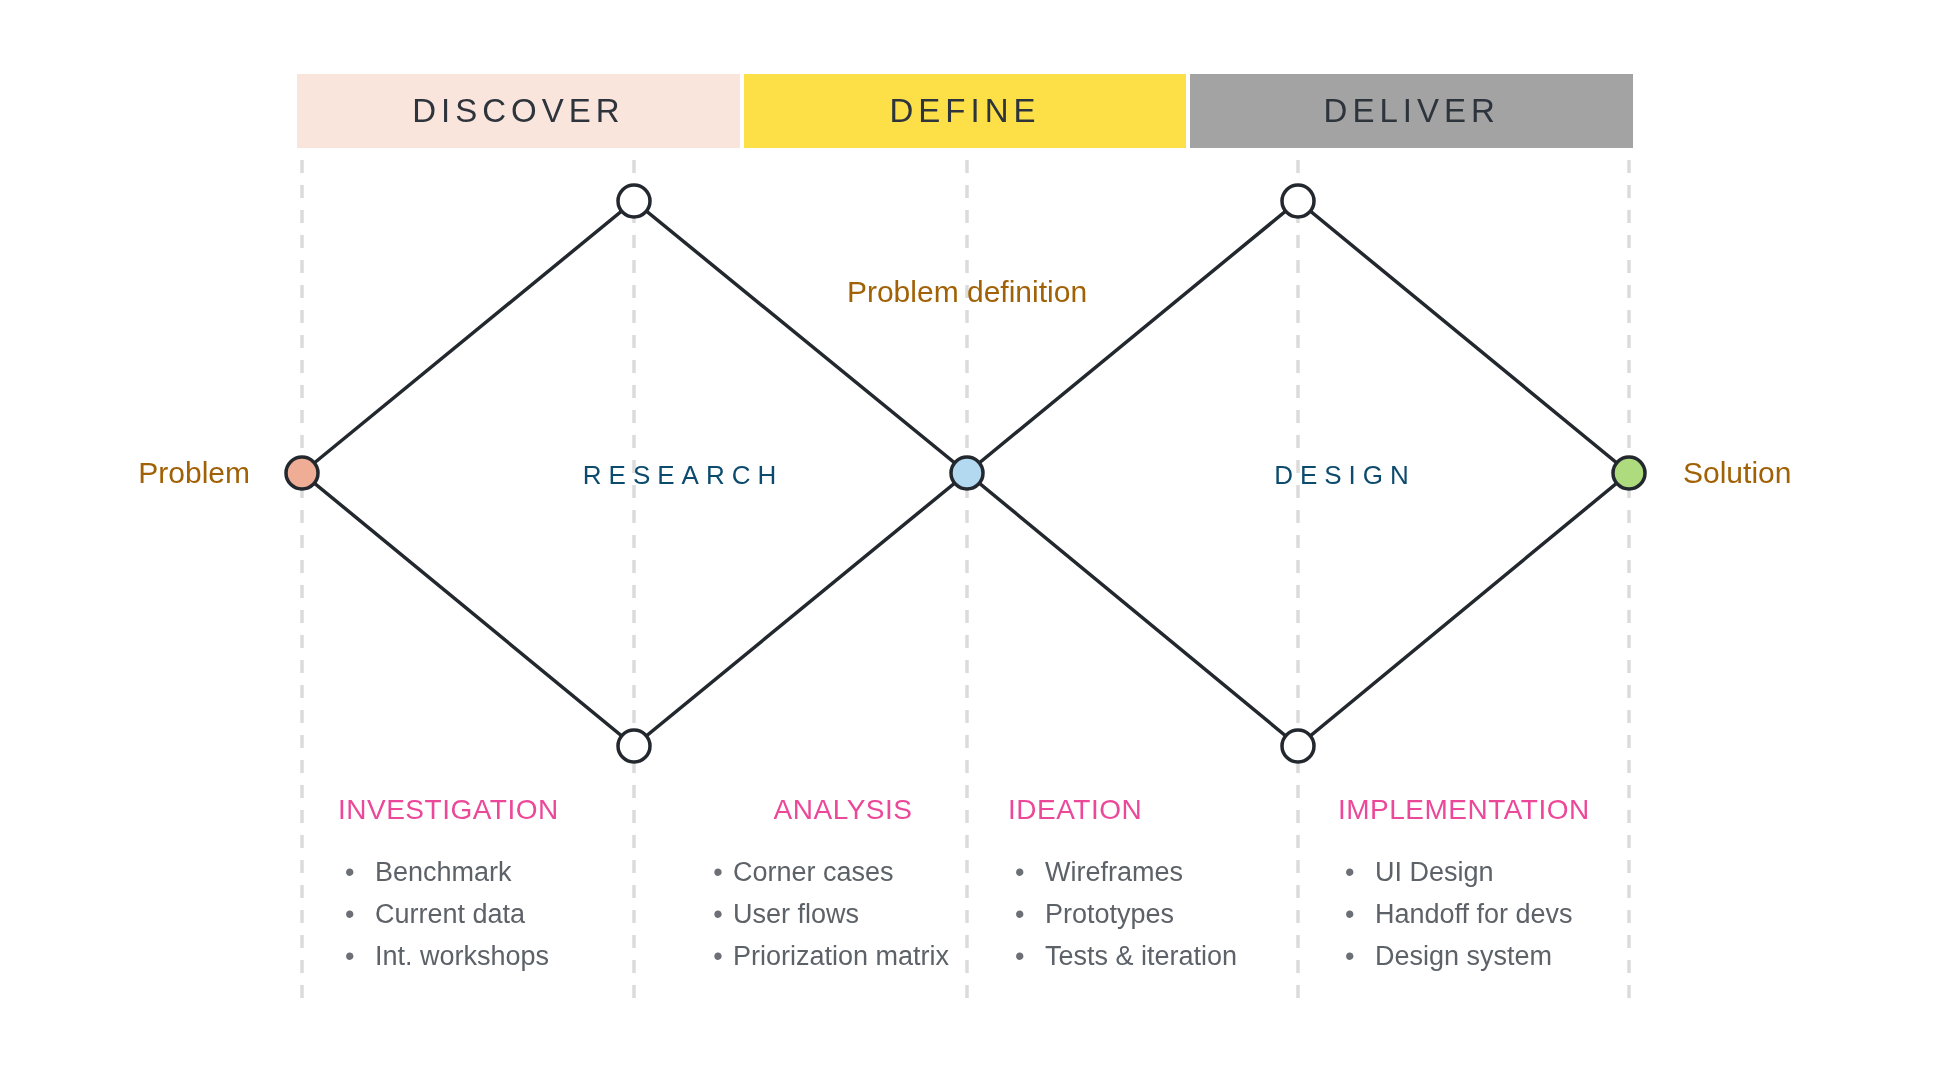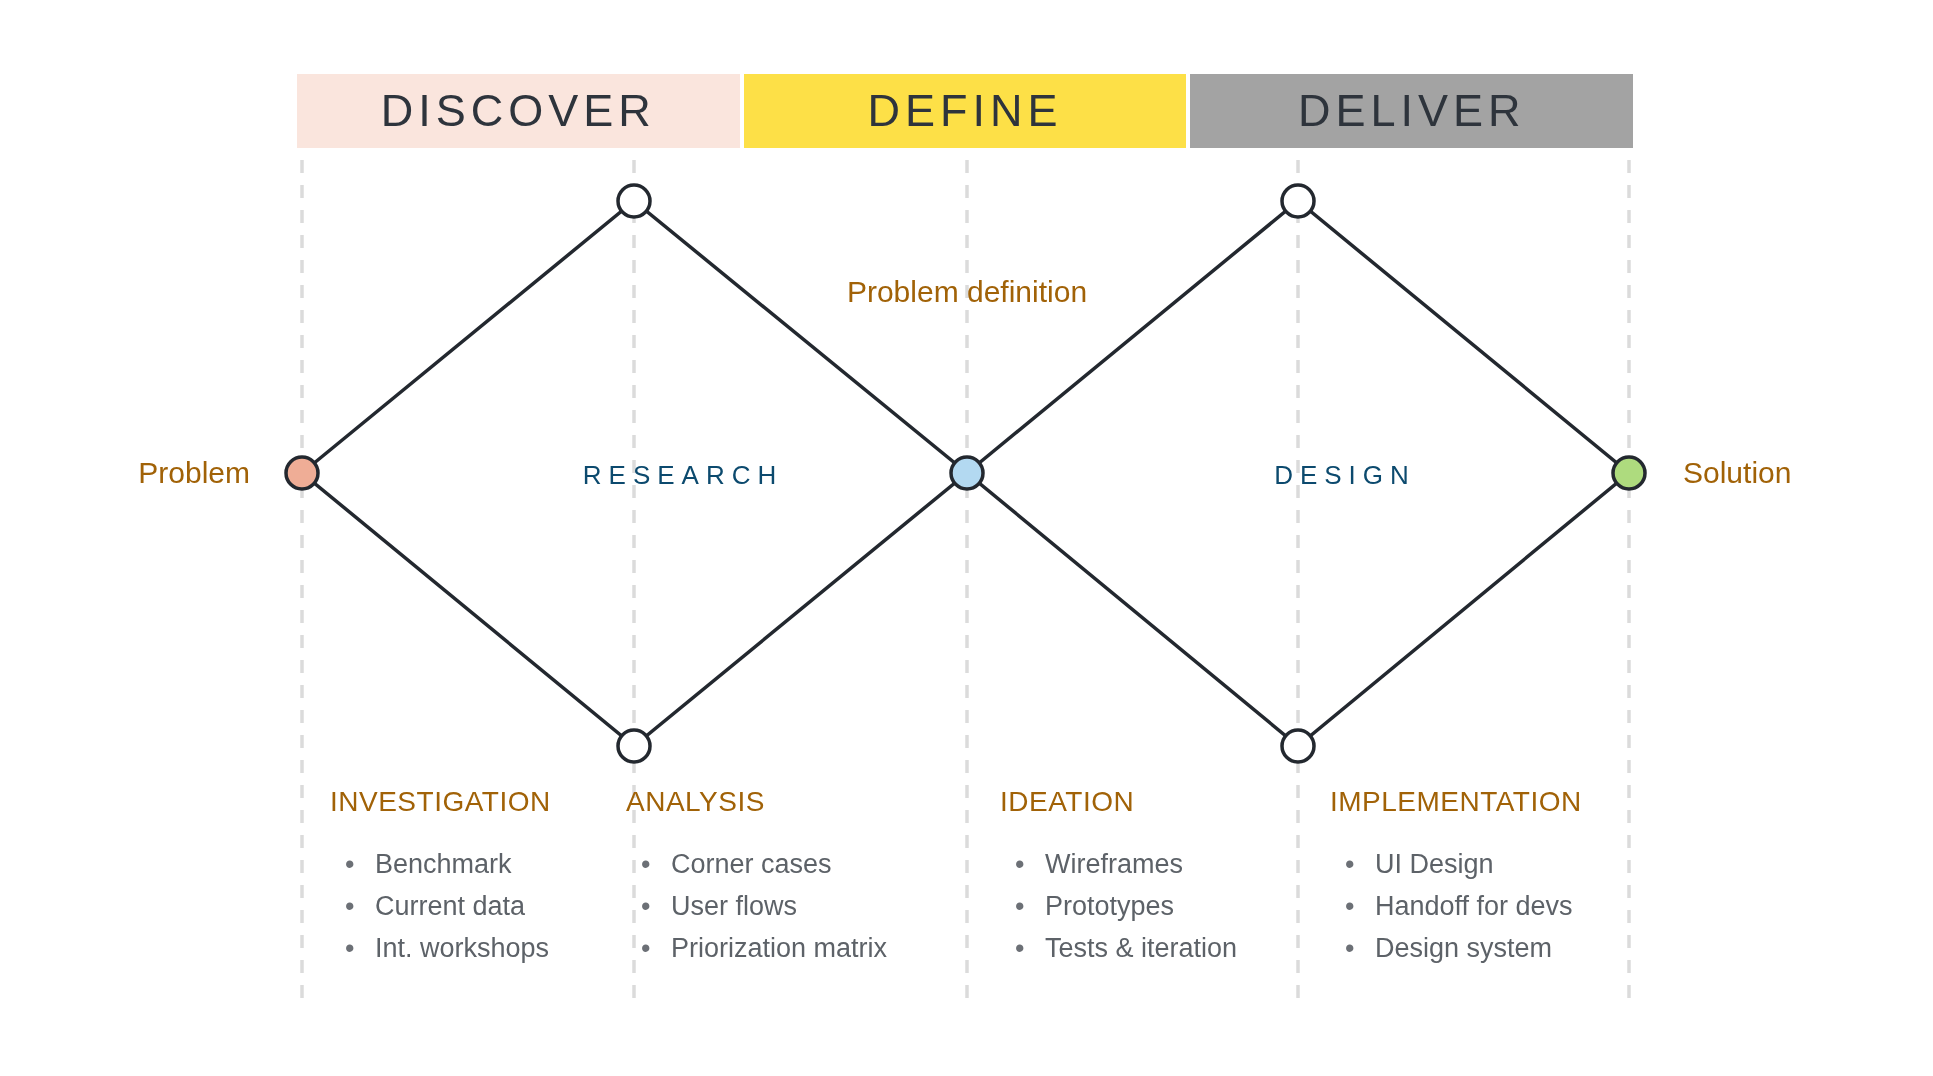--- a/index.html
+++ b/index.html
@@ -9,21 +9,21 @@
   }
   .svg-layer { position:absolute; left:0; top:0; width:1933px; height:1076px; }
 
   
   .phase-band {
     position:absolute; left:297px; top:74px; width:1336px; height:74px;
     display:flex; gap:4px;
   }
   .phase {
     flex:1 1 0; display:flex; align-items:center; justify-content:center;
-    font-size:45px; font-weight:500; letter-spacing:5px; color:#2E343C;
+    font-size:33px; font-weight:500; letter-spacing:5px; color:#2E343C;
     white-space:nowrap;
   }
 
   
   .node-label {
     position:absolute; font-size:30px; color:#a16207; white-space:nowrap;
   }
   .label-problem   { right:1683px; top:473px; transform:translateY(-50%); }
   .label-solution  { left:1683px;  top:473px; transform:translateY(-50%); }
   .label-problem-definition { left:967px; top:292px; transform:translate(-50%,-50%); }
@@ -33,26 +33,26 @@
     font-size:26px; font-weight:500; letter-spacing:7px; color:#0c4a6e;
     white-space:nowrap;
     margin-left:44px;
   }
   .watermark-research { left:639px; }
   .watermark-design   { left:1301px; }
 
   
   .column { position:absolute; top:786px; width:310px; }
   .col-investigation  { left:330px; }
-  .col-analysis       { left:626px; }
+  .col-analysis       { left:688px;text-align:center; }
   .col-ideation       { left:1000px; }
   .col-implementation { left:1330px; }
   .column h3 {
-    margin:0; font-size:28px; font-weight:500; letter-spacing:0.5px;
-    color:#a16207; white-space:nowrap;
+    margin:8px; font-size:28px; font-weight:500; letter-spacing:0.5px;
+    color:#ec4899; white-space:nowrap;
   }
   .column ul { list-style:none; margin:25px 0 0 0; padding:0; }
   .column li {
     display:flex; align-items:baseline; font-size:27px; color:#5D6268;
     line-height:42px; white-space:nowrap;
   }
   .column li .dot {
     display:inline-block; width:45px; padding-left:15px; box-sizing:border-box;
     color:#6C7076; flex:0 0 auto;
   }

